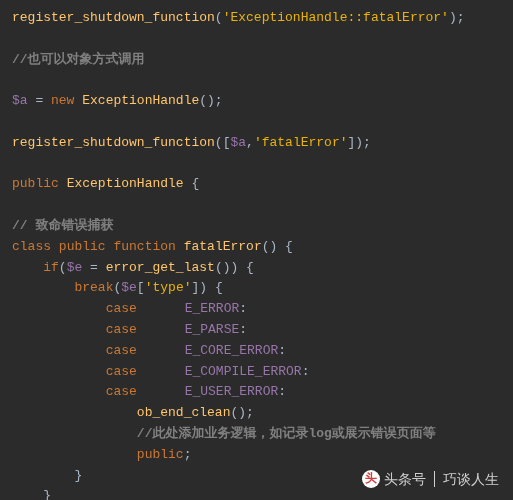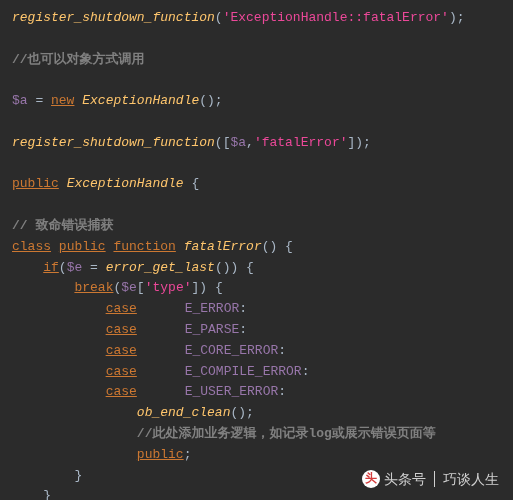--- a/index.html
+++ b/index.html
@@ -14,23 +14,23 @@
     height: 500px;
     overflow: hidden;
     position: relative;
   }
   pre {
     margin: 0;
     padding: 8px 12px;
     white-space: pre;
     font-family: inherit;
   }
-  .fn { color: #ffc66d; font-style: italic; }
-  .str { color: #ec4899; }
-  .kw { color: #cc7832; text-decoration: underline; }
+  .fn { color: #ffc66d; }
+  .str { color: #eab308; }
+  .kw { color: #cc7832; }
   .var { color: #9876aa; }
   .cmt { color: #808080; font-weight: bold; }
   .const { color: #9876aa; margin-left: 40px; }
   .watermark {
     position: absolute;
     bottom: 10px;
     right: 14px;
     color: #d0d0d0;
     font-family: "Microsoft YaHei", sans-serif;
     font-size: 14px;

